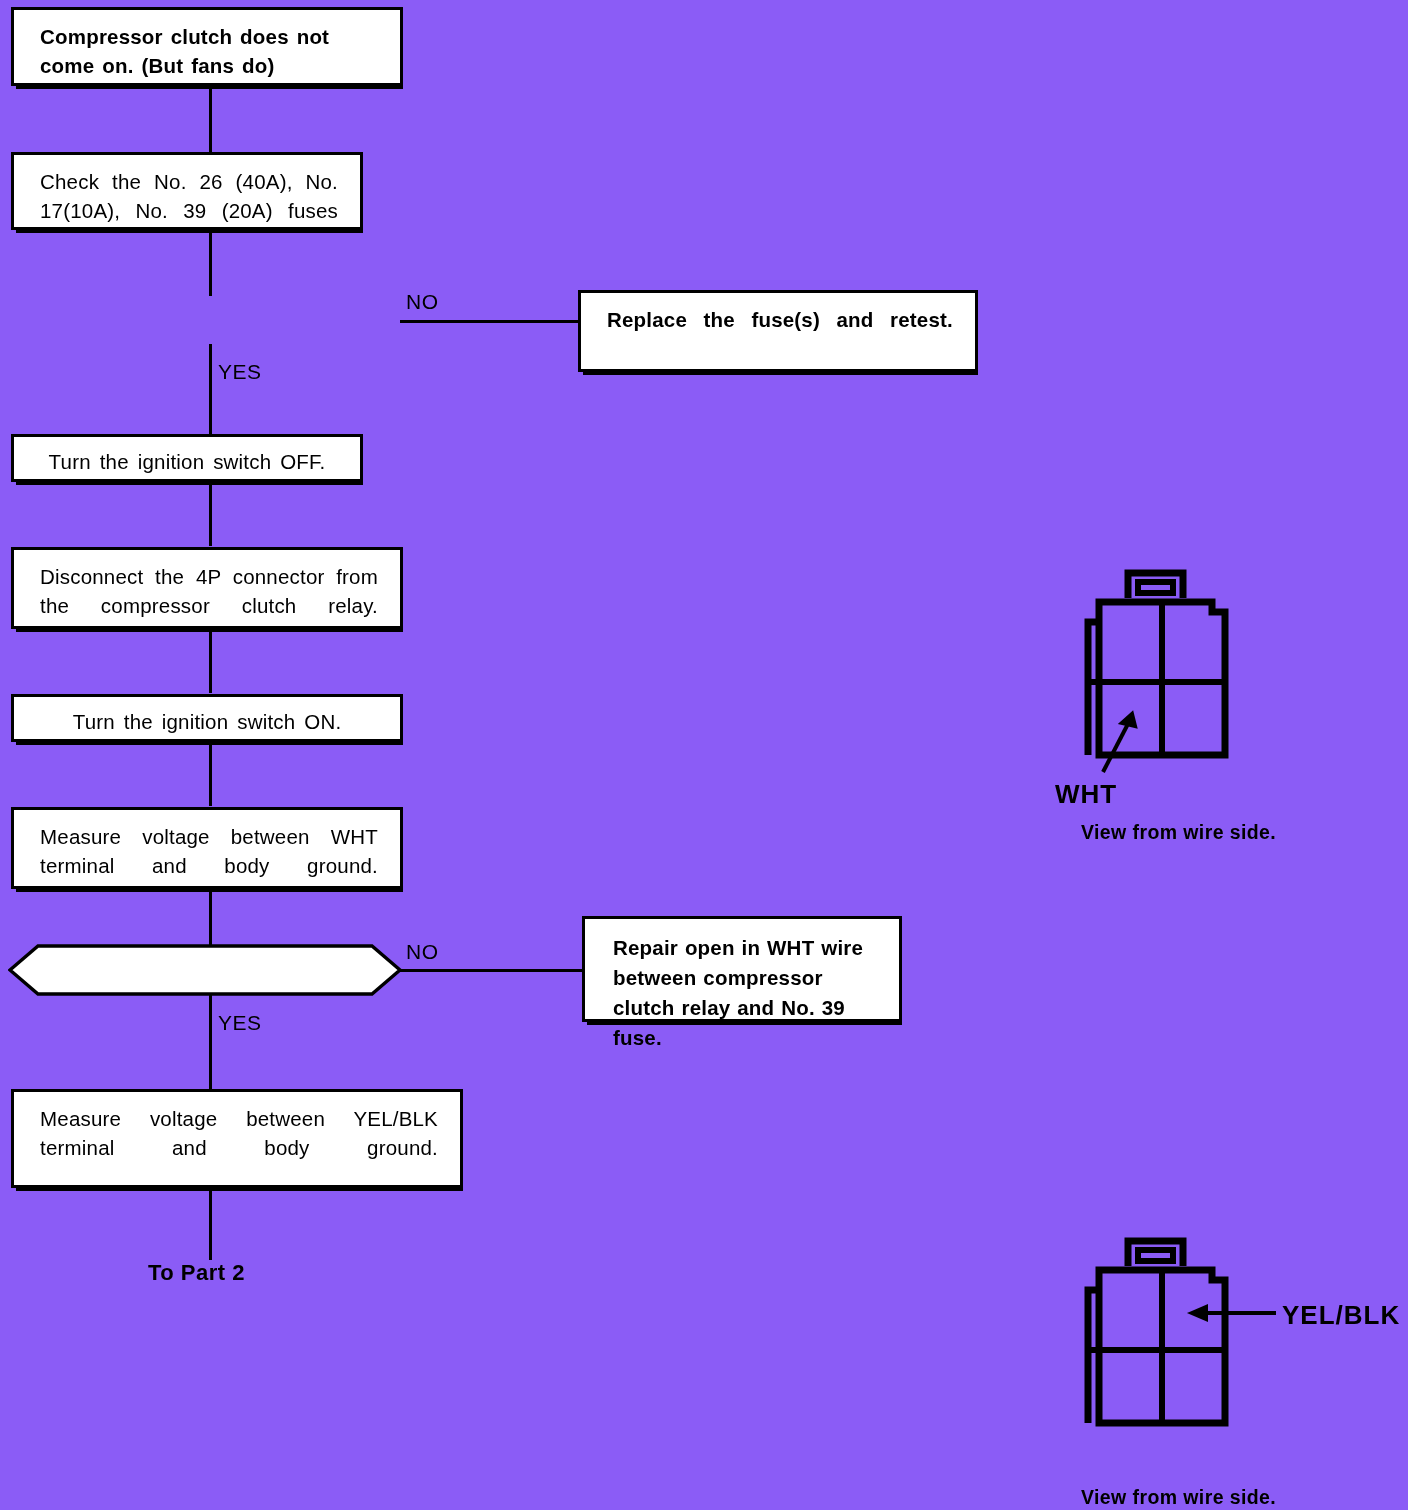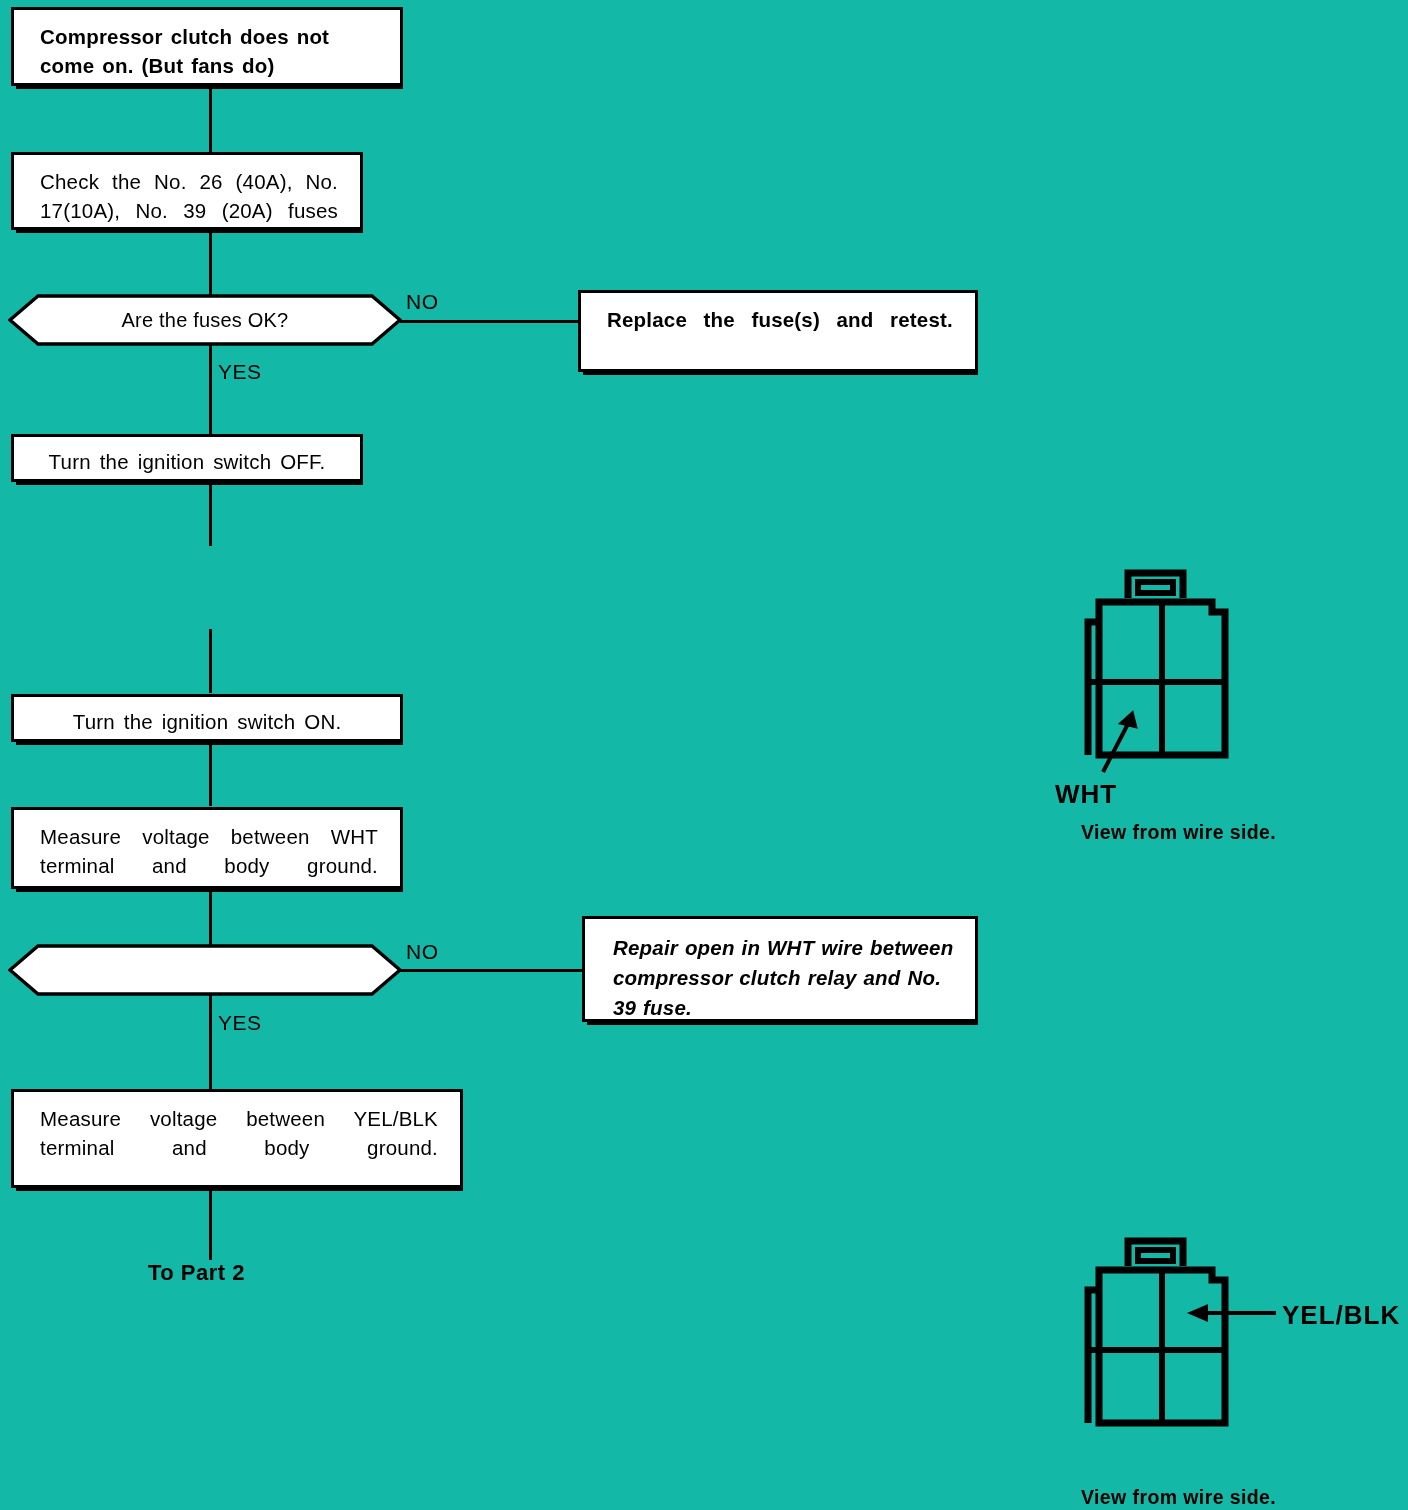--- a/index.html
+++ b/index.html
@@ -4,21 +4,21 @@
 <style>
   html, body {
     margin: 0;
     padding: 0;
     background: #ffffff;
   }
   #page {
     position: relative;
     width: 1408px;
     height: 1510px;
-    background: #14b8a6;
+    background: #8b5cf6;
     font-family: "Liberation Sans", sans-serif;
     color: #000000;
     overflow: hidden;
   }
 
   
   .pbox {
     position: absolute;
     border: 3px solid #000;
     box-sizing: border-box;
@@ -113,55 +113,52 @@
   <div class="hline" style="left:400px; top:969px; width:182px;"></div>
 
   <div class="pbox bold" style="left:11px; top:7px; width:392px; height:79px;">
     <div class="txt">Compressor clutch does not come on. (But fans do)</div>
   </div>
 
   <div class="pbox just" style="left:11px; top:152px; width:352px; height:78px;">
     <div class="txt">Check the No. 26 (40A), No. 17(10A), No. 39 (20A) fuses</div>
   </div>
 
-  <div class="hex" style="left:8px; top:294px; width:394px; height:52px;">
-    <svg viewBox="0 0 394 52" preserveAspectRatio="none" aria-hidden="true">
-      <polygon points="30,2 364,2 392,26 364,50 30,50 2,26" fill="#ffffff" stroke="#000000" stroke-width="3.4"></polygon>
-    </svg>
-    <div class="hextxt">Are the fuses OK?</div>
-  </div>
   <div class="lbl" style="left:406px; top:290px;">NO</div>
   <div class="lbl" style="left:218px; top:360px;">YES</div>
 
   <div class="pbox bold just" style="left:578px; top:290px; width:400px; height:82px;">
     <div class="txt">Replace the fuse(s) and retest.</div>
   </div>
 
   <div class="pbox" style="left:11px; top:434px; width:352px; height:48px;">
     <div class="txt" style="left:0; right:0; text-align:center; top:10px;">Turn the ignition switch OFF.</div>
   </div>
 
+  <div class="pbox just" style="left:11px; top:547px; width:392px; height:82px;">
+    <div class="txt">Disconnect the 4P connector from the compressor clutch relay.</div>
+  </div>
 
   <div class="pbox just" style="left:11px; top:807px; width:392px; height:82px;">
     <div class="txt">Measure voltage between WHT terminal and body ground.</div>
   </div>
 
   <div class="pbox" style="left:11px; top:694px; width:392px; height:48px;">
     <div class="txt" style="left:0; right:0; text-align:center; top:10px;">Turn the ignition switch ON.</div>
   </div>
 
   <div class="hex" style="left:8px; top:944px; width:394px; height:52px;">
     <svg viewBox="0 0 394 52" preserveAspectRatio="none" aria-hidden="true">
       <polygon points="30,2 364,2 392,26 364,50 30,50 2,26" fill="#ffffff" stroke="#000000" stroke-width="3.4"></polygon>
     </svg>
   </div>
   <div class="lbl" style="left:406px; top:940px;">NO</div>
   <div class="lbl" style="left:218px; top:1011px;">YES</div>
 
-  <div class="pbox bold" style="left:582px; top:916px; width:396px; height:106px;font-style:italic;">
+  <div class="pbox bold" style="left:582px; top:916px; width:320px; height:106px;">
     <div class="txt" style="left:28px; right:20px; top:14px; line-height:30px; word-spacing:1px;">Repair open in WHT wire between compressor clutch relay and No. 39 fuse.</div>
   </div>
 
   <div class="pbox just" style="left:11px; top:1089px; width:452px; height:99px;">
     <div class="txt">Measure voltage between YEL/BLK terminal and body ground.</div>
   </div>
 
   <div class="lbl bld" style="left:148px; top:1260px;">To Part 2</div>
 
   <div class="conn" style="left:1080px; top:560px;">

